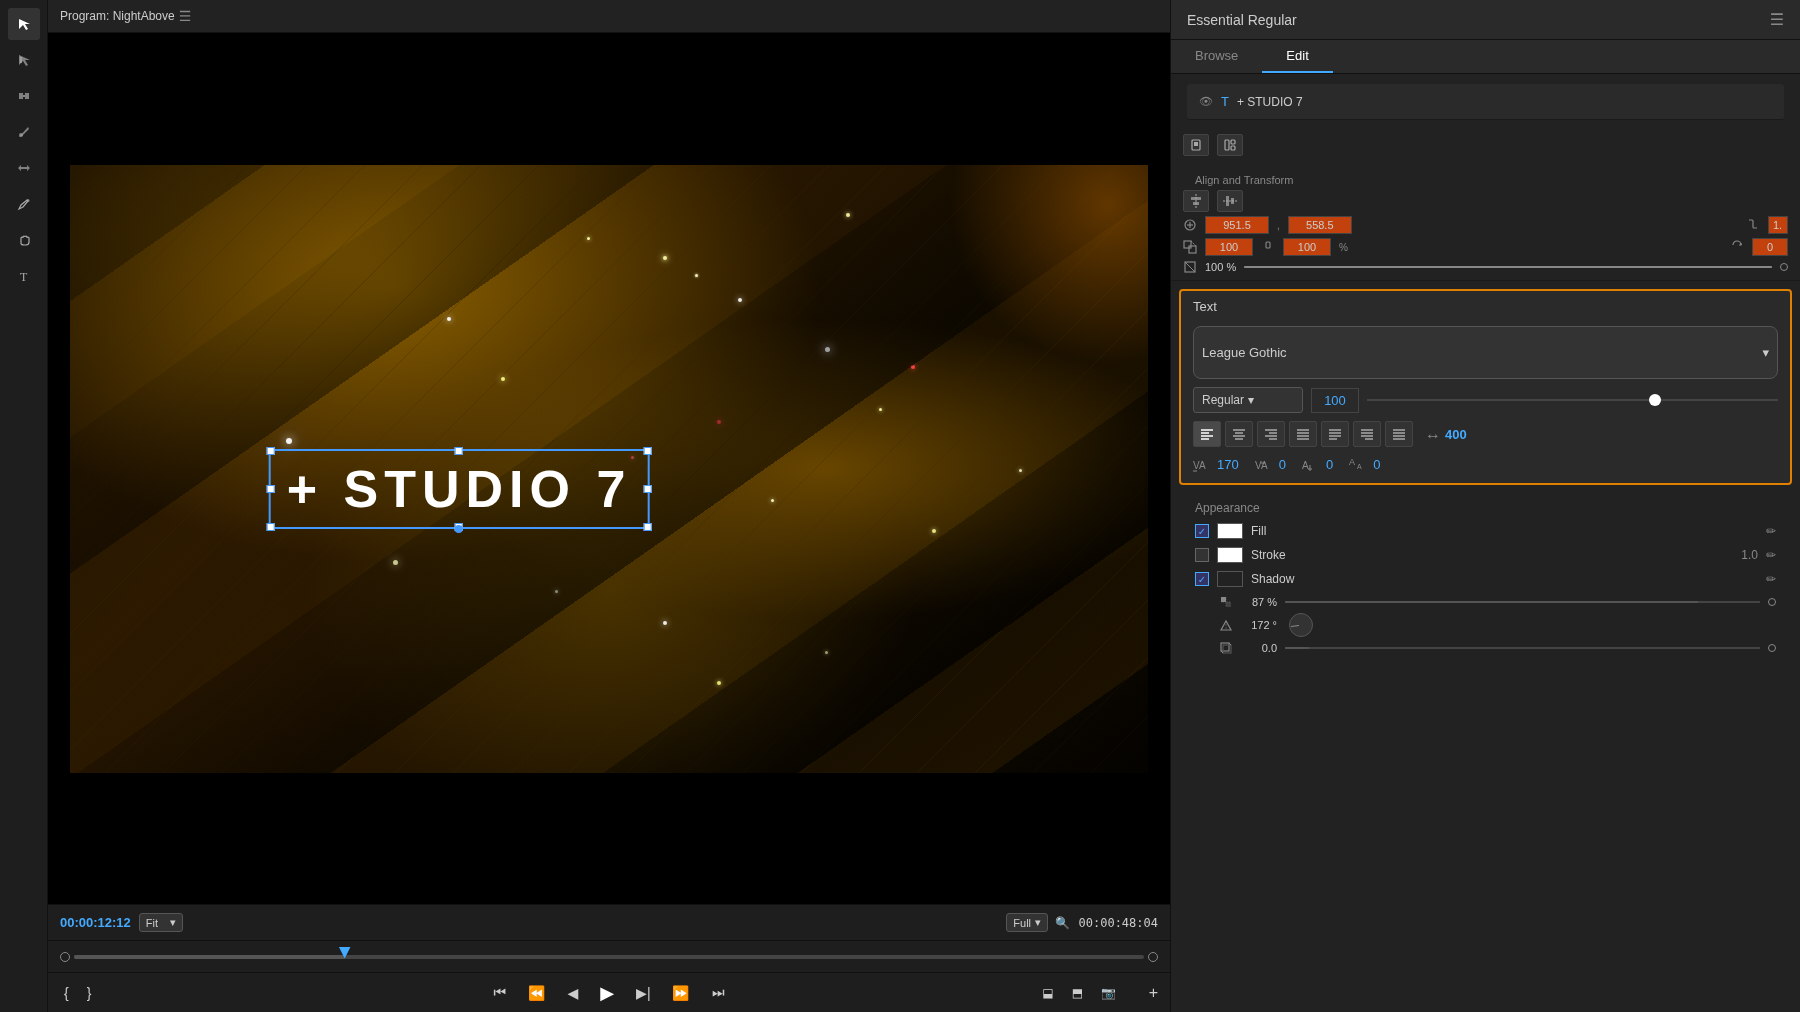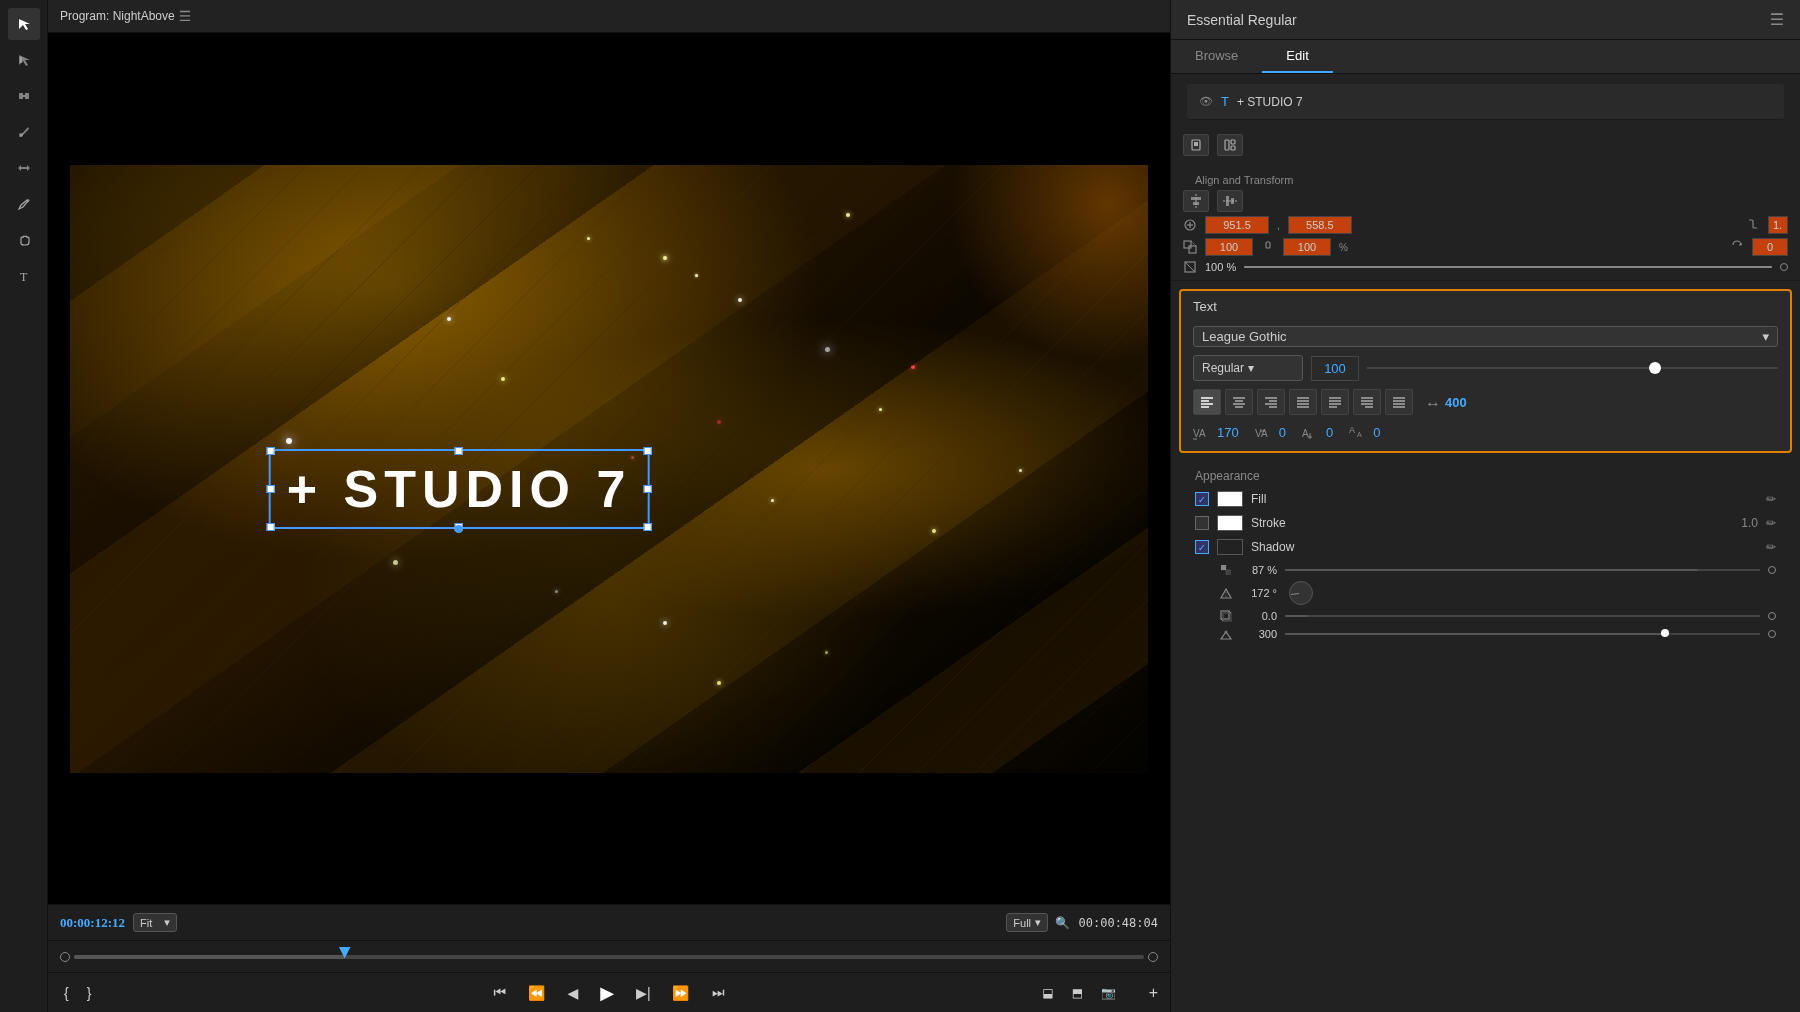--- a/index.html
+++ b/index.html
@@ -183,21 +183,21 @@
       display: flex;
       align-items: center;
       padding: 0 12px;
       gap: 8px;
       flex-shrink: 0;
       border-top: 1px solid #111;
     }
     .timecode {
       color: #4af;
       font-size: 13px;
-      font-family: Liberation Serif, serif;
+      font-family: Liberation Sans, sans-serif;
       font-weight: bold;
     }
     .fit-selector {
       background: #333;
       border: 1px solid #555;
       color: #ccc;
       font-size: 11px;
       padding: 2px 6px;
       border-radius: 3px;
       cursor: pointer;
@@ -469,22 +469,22 @@
       align-items: center;
       padding: 4px 12px;
       gap: 6px;
     }
     .font-select {
       flex: 1;
       background: #333;
       border: 1px solid #555;
       color: #ccc;
       font-size: 13px;
-      padding: 2px 8px;
-      border-radius: 3px;
+      padding: 18px 8px;
+      border-radius: 8px;
       cursor: pointer;
       display: flex;
       align-items: center;
       justify-content: space-between;
     }
 
     .style-row {
       display: flex;
       align-items: center;
       padding: 4px 12px;
@@ -1117,27 +1117,14 @@
           <line x1="10" y1="2" x2="12" y2="4" stroke="#888" stroke-width="1"></line>
           <line x1="2" y1="10" x2="4" y2="12" stroke="#888" stroke-width="1"></line>
         </svg>
       <span class="shadow-val">0.0</span>
       <div class="shadow-slider">
         <div style="height:2px;background:#555;width:5%;border-radius:1px;"></div>
       </div>
       <div class="end-dot"></div>
     </div>
 
-    <div class="shadow-subrow">
-      <svg width="14" height="14" viewBox="0 0 14 14">
-          <path d="M2 12 L12 12 L7 5 Z" fill="none" stroke="#888" stroke-width="1.2"></path>
-          <circle cx="7" cy="5" r="1.5" fill="#888" opacity="0.7"></circle>
-        </svg>
-      <span class="shadow-val">300</span>
-      <div class="shadow-slider">
-        <div style="height:2px;background:#555;width:80%;border-radius:1px;position:relative;">
-          <div style="position:absolute;right:-4px;top:-4px;width:8px;height:8px;background:#fff;border-radius:50%;"></div>
-        </div>
-      </div>
-      <div class="end-dot"></div>
-    </div>
   </div>
 </div>
 
 </body></html>

